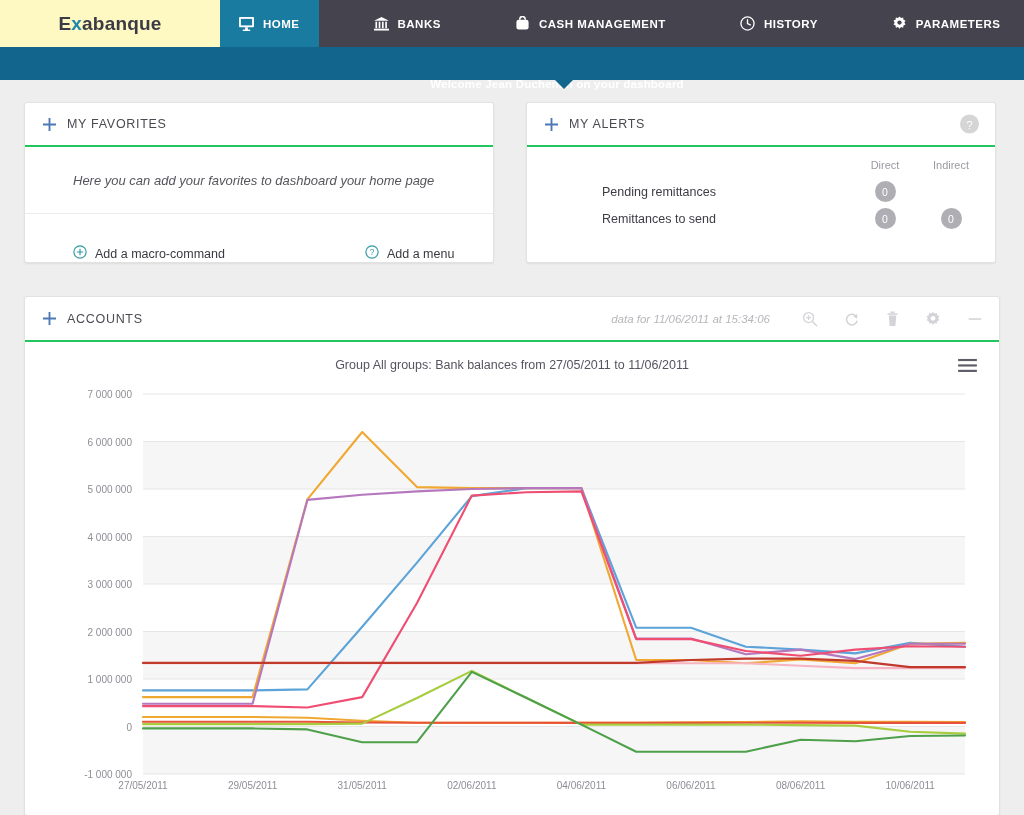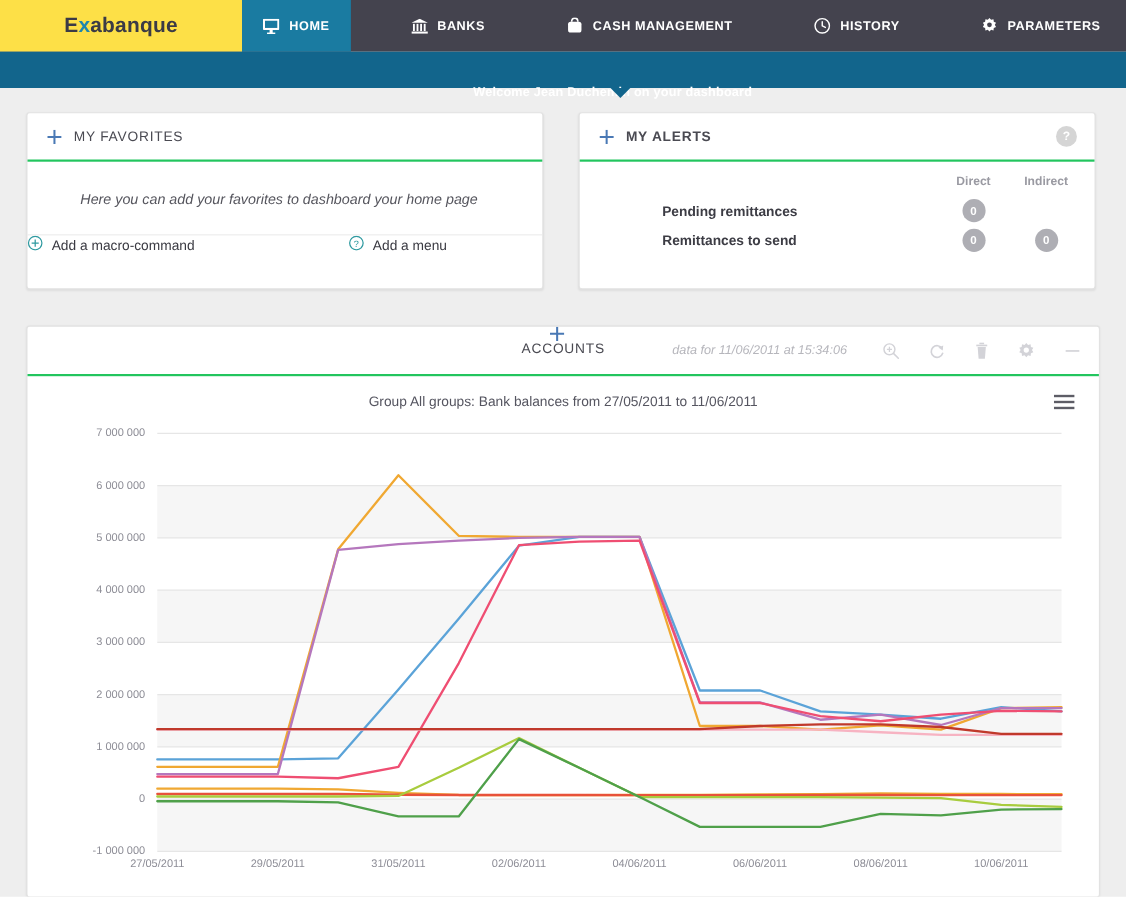--- a/index.html
+++ b/index.html
@@ -10,21 +10,21 @@
     overflow: hidden;
   }
 
   
   .topnav {
     height: 47px; width: 100%;
     background: #44434e;
     display: flex; align-items: stretch;
   }
   .logo-box {
-    width: 220px; background: #fde047;
+    width: 220px; background: #fef9c3;
     display: flex; align-items: center; justify-content: center;
   }
   .logo-text {
     font-size: 19px; font-weight: bold; color: #3b3b46;
     letter-spacing: .2px;
   }
   .logo-text .hl { color: #1f86ad; }
   .nav-items { display: flex; align-items: stretch; gap: 36px; }
   .nav-item {
     display: flex; align-items: center; gap: 9px;
@@ -83,30 +83,30 @@
   
   .fav-card { width: 470px; }
   .fav-body {
     height: 67px; display: flex; align-items: center;
     border-bottom: 1px solid #ececec; padding-left: 48px;
   }
   .fav-hint {
     font-style: italic; font-size: 13px; color: #55555d;
   }
   .fav-actions {
-    height: 48px; display: flex; align-items: flex-start;
-    gap: 140px;
+    height: 48px; display: flex; align-items: flex-end;
+    padding-left: 48px; gap: 140px;
   }
   .fav-link {
     display: flex; align-items: center; gap: 8px;
     font-size: 12.5px; color: #3a3a42; cursor: pointer;
   }
 
   
-  .alerts-card { width: 470px; font-weight: bold; }
+  .alerts-card { width: 470px; }
   .alerts-body { padding: 12px 0 20px 0; }
   .alerts-grid {
     display: grid;
     grid-template-columns: 250px 66px 66px;
     align-items: center;
     padding-left: 75px;
   }
   .col-head {
     font-size: 11px; color: #9a9aa2; text-align: center;
     padding-bottom: 7px;
@@ -117,21 +117,21 @@
   .count-pill {
     width: 21px; height: 21px; border-radius: 50%;
     background: #aeaeb4; color: #ffffff;
     font-size: 10.5px; display: flex; align-items: center; justify-content: center;
     margin: 3px auto;
   }
   .pill-cell { display: flex; justify-content: center; }
 
   
   .accounts-card { margin-top: 33px; width: 976px; height: 520px; }
-  .acc-head { height: 45px; flex-direction: column; }
+  .acc-head { height: 45px; }
   .acc-tools {
     position: absolute; right: 16px; top: 50%; transform: translateY(-50%);
     display: flex; align-items: center; gap: 26px;
   }
   .acc-stamp {
     font-style: italic; font-size: 11.5px; color: #b6b6bc;
     margin-right: 6px;
   }
   .tool-ico { cursor: pointer; display: flex; align-items: center; }
 

